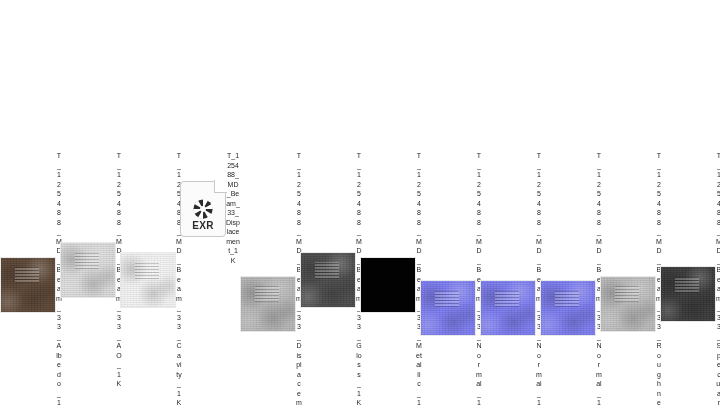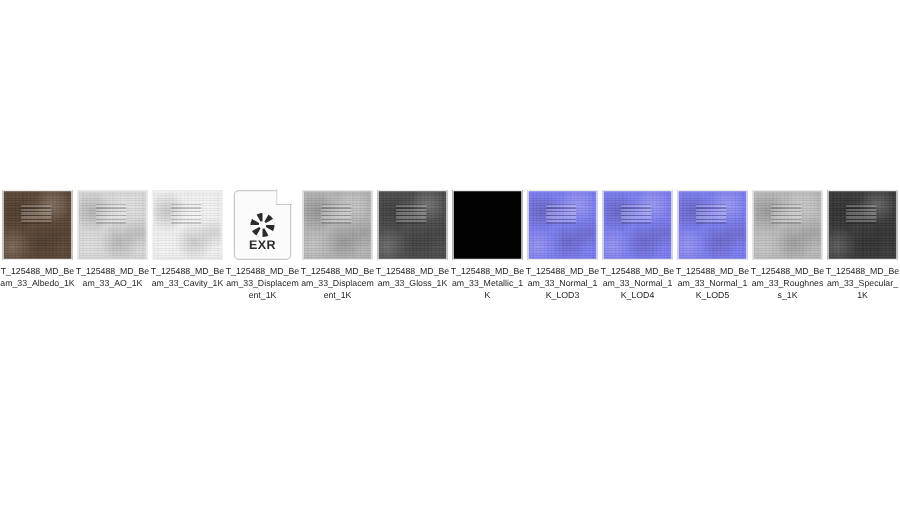--- a/index.html
+++ b/index.html
@@ -20,21 +20,21 @@
     top: 146px;
     width: 720px;
     display: flex;
     flex-direction: row;
     align-items: flex-start;
   }
   .asset-item {
     width: 60px;
     flex: 0 0 60px;
     display: flex;
-    flex-direction: column;
+    flex-direction: row;
     align-items: center;
     cursor: default;
   }
   .thumb-wrap {
     width: 56px;
     height: 56px;
     margin-top: 6px;
     position: relative;
     display: flex;
     align-items: center;

